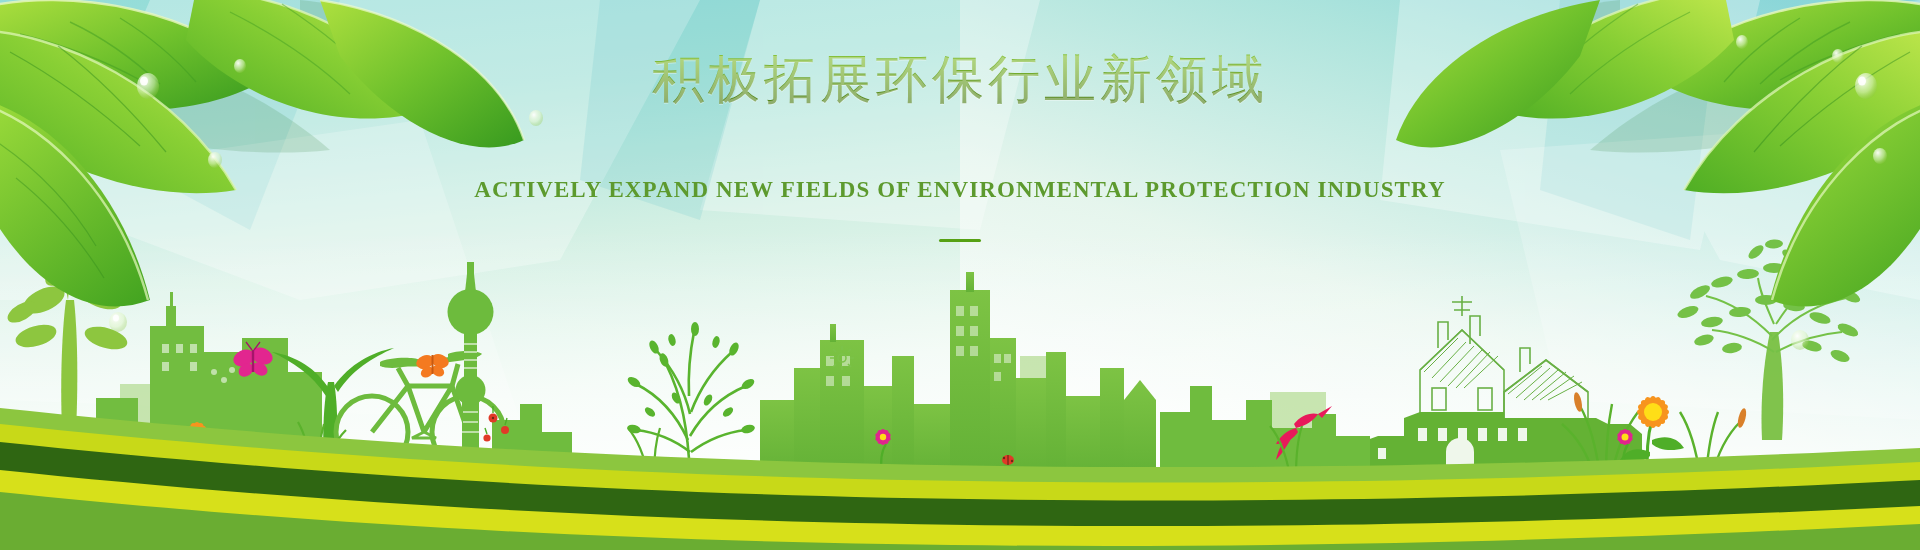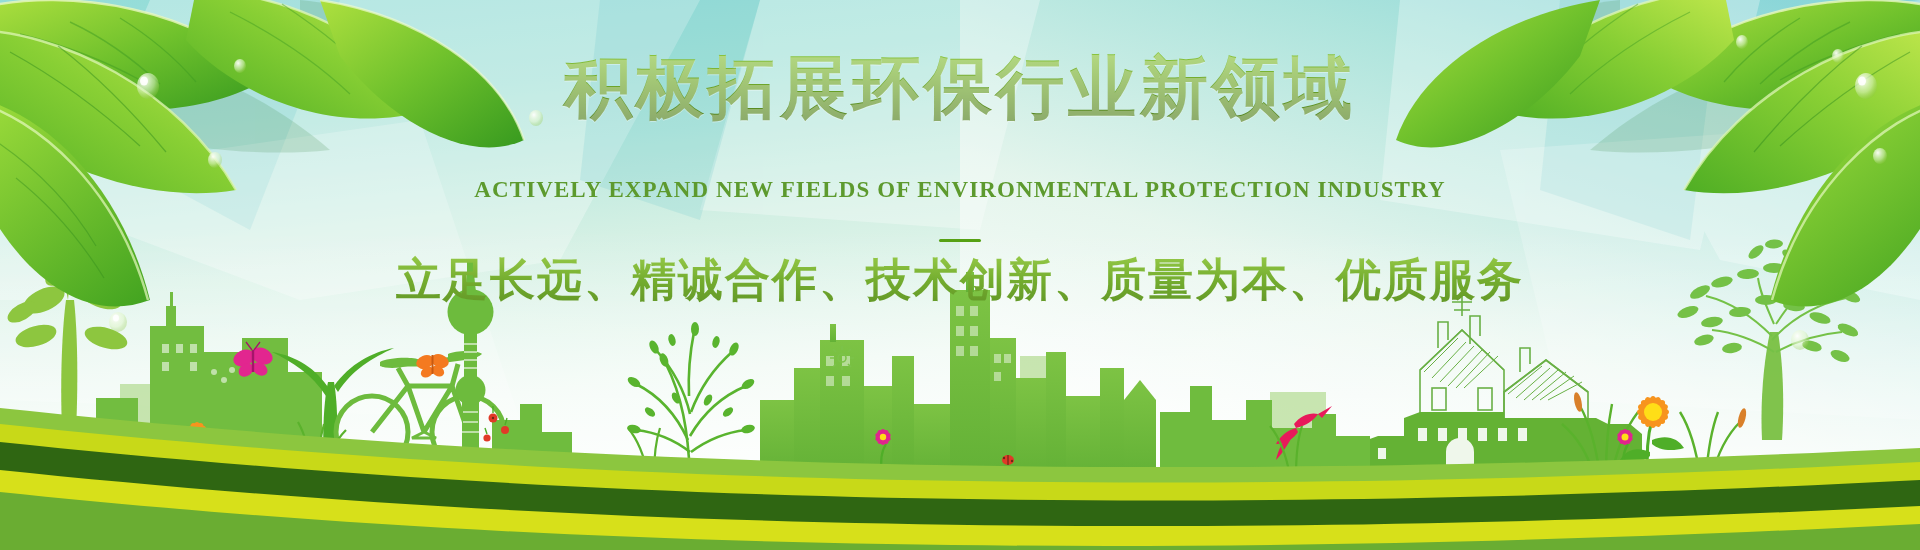--- a/index.html
+++ b/index.html
@@ -23,23 +23,23 @@
   }
   .text-block {
     position: absolute;
     left: 0;
     right: 0;
     text-align: center;
     z-index: 40;
   }
   #main-title {
     top: 52px;
-    font-size: 68px;
+    font-size: 52px;
     line-height: 1.05;
-    font-weight: 700;
+    font-weight: 400;
     letter-spacing: 4px;
     color: #6aa32a;
     background: linear-gradient(180deg, #8cc63f 0%, #6fa62b 45%, #4e7d1c 100%);
     -webkit-background-clip: text;
     background-clip: text;
     -webkit-text-fill-color: transparent;
     text-shadow: 0 1px 0 rgba(255,255,255,0.35);
     font-family: "DejaVu Serif", "Liberation Serif", serif;
   }
   #sub-title {
@@ -591,21 +591,20 @@
   </svg>
 
   <div class="text-block" id="main-title">积极拓展环保行业新领域</div>
 
   <div class="text-block" id="sub-title">ACTIVELY EXPAND NEW FIELDS OF ENVIRONMENTAL PROTECTION INDUSTRY</div>
 
   <div class="text-block" id="divider-wrap">
     <span id="divider-line"></span>
   </div>
 
-  <div class="text-block" id="slogan">立足长远、精诚合作、技术创新、质量为本、优质服务</div>
 
   <svg class="layer" viewBox="0 0 1920 550" preserveAspectRatio="none" style="z-index:50;">
 
     <path d="M0,408 C420,452 1020,492 1920,448 L1920,550 L0,550 Z" fill="#8cc63f"></path>
 
     <path d="M0,424 C420,468 1020,508 1920,462 L1920,482 C1020,528 420,488 0,444 Z" fill="#c8d918"></path>
 
     <path d="M0,442 C420,486 1020,526 1920,480 L1920,514 C1020,560 420,520 0,476 Z" fill="#2f6612"></path>
 
     <path d="M0,470 C420,514 1020,550 1920,506 L1920,528 C1020,572 420,542 0,498 Z" fill="#d7e01a"></path>

